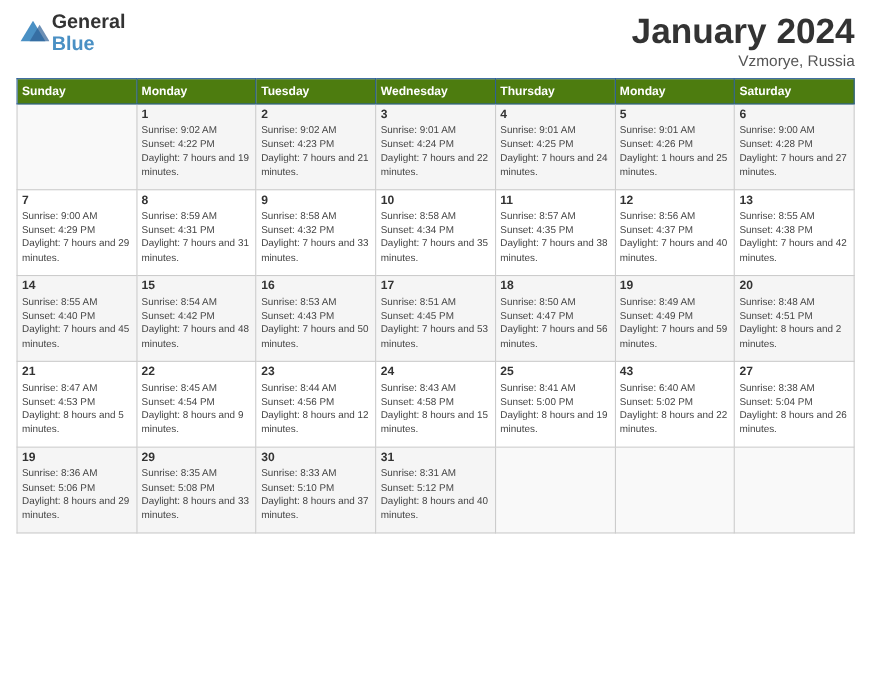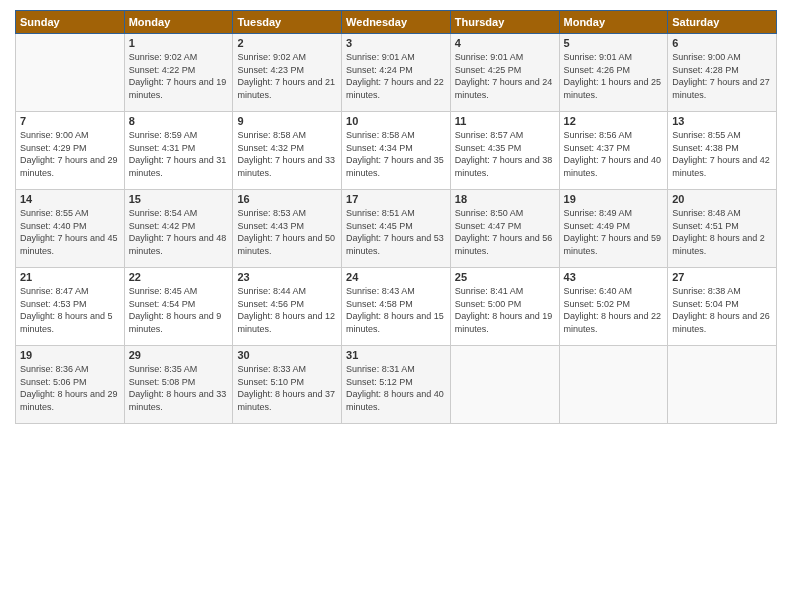--- a/index.html
+++ b/index.html
@@ -57,21 +57,21 @@
     .location {
       font-size: 14px;
       color: #555;
     }
     table {
       width: 100%;
       border-collapse: collapse;
       table-layout: fixed;
     }
     thead tr th {
-      background-color: #a16207;
+      background-color: #4d7c0f;
       color: #fff;
       font-size: 11px;
       font-weight: bold;
       padding: 5px 4px;
       text-align: left;
       border: 1px solid #2e6096;
     }
     tbody tr td {
       border: 1px solid #ccc;
       vertical-align: top;
@@ -99,20 +99,36 @@
       color: #444;
     }
     .empty-cell {
       background: #f9f9f9 !important;
     }
   </style>
 </head>
 <body>
 
 <div class="page">
+  <div class="header">
+    <div class="logo">
+      <svg class="logo-icon" viewBox="0 0 40 40">
+        <polygon points="20,5 35,30 5,30" fill="#4a90c4"></polygon>
+        <polygon points="28,10 40,30 16,30" fill="#2e6096" opacity="0.7"></polygon>
+      </svg>
+      <div class="logo-text">
+        <span class="logo-general">General</span>
+        <span class="logo-blue">Blue</span>
+      </div>
+    </div>
+    <div class="title-block">
+      <div class="month-title">January 2024</div>
+      <div class="location">Vzmorye, Russia</div>
+    </div>
+  </div>
 
   <table>
     <thead>
       <tr>
         <th>Sunday</th>
         <th>Monday</th>
         <th>Tuesday</th>
         <th>Wednesday</th>
         <th>Thursday</th>
         <th>Monday</th>

